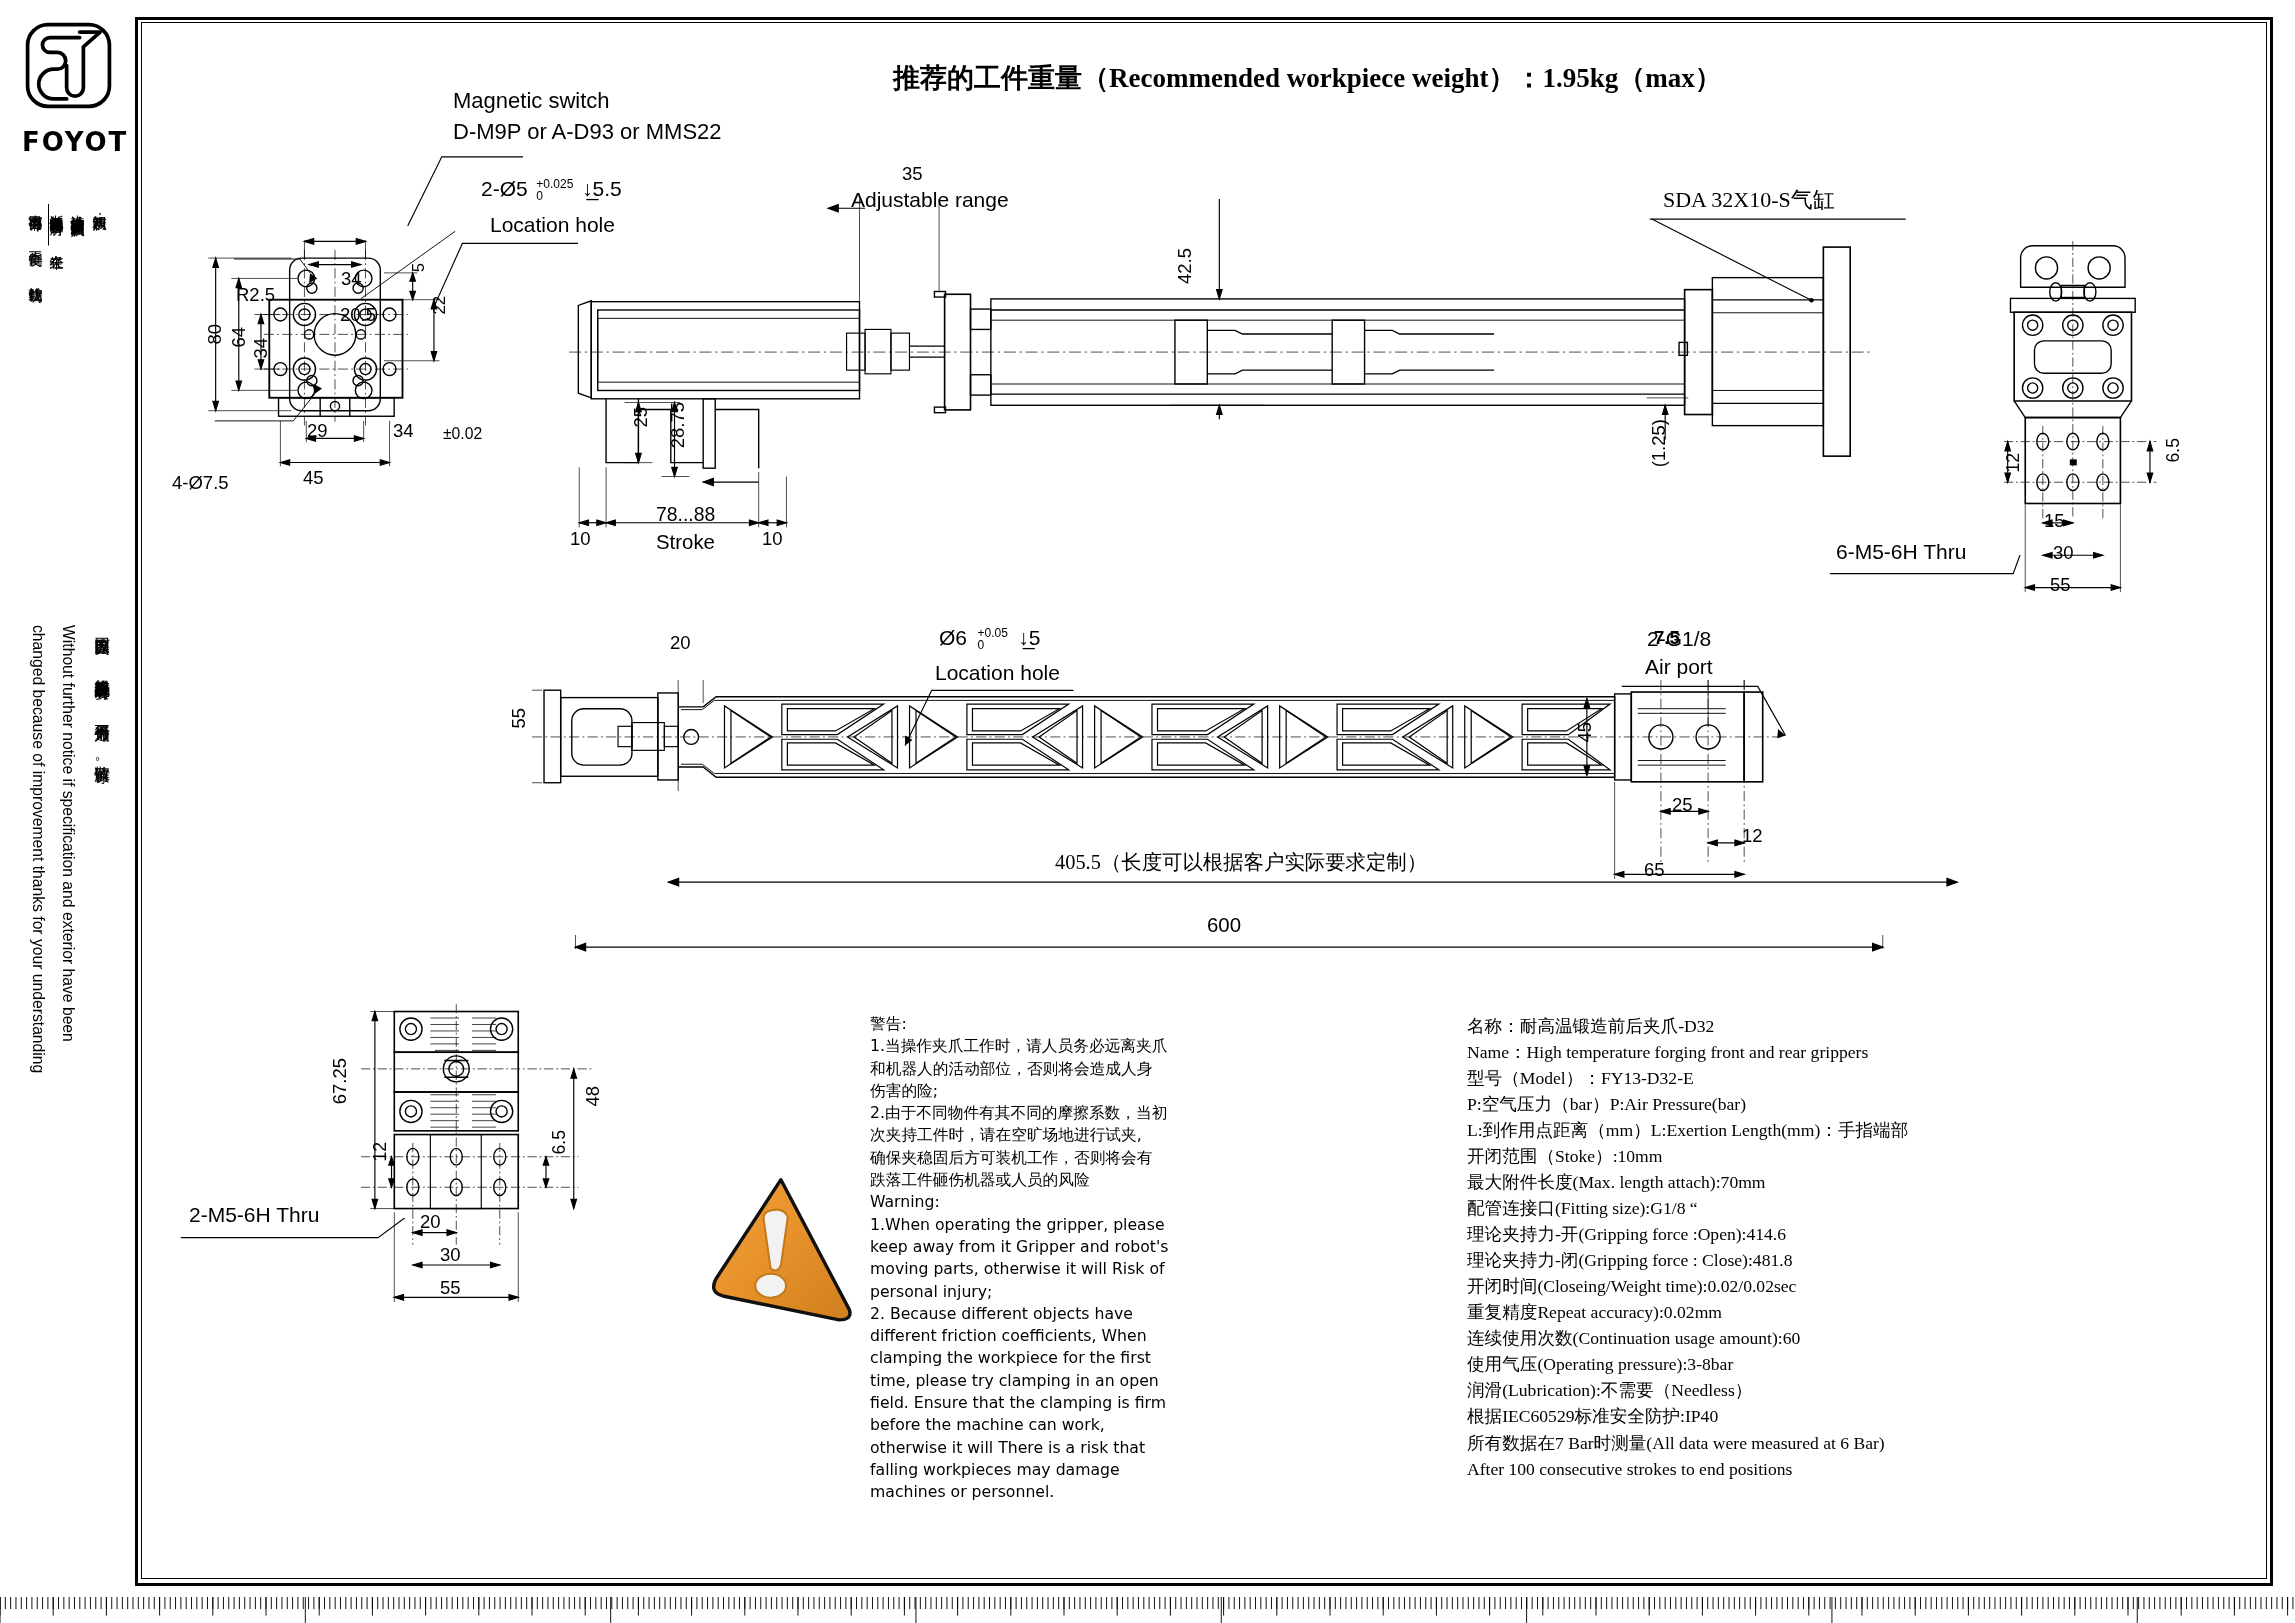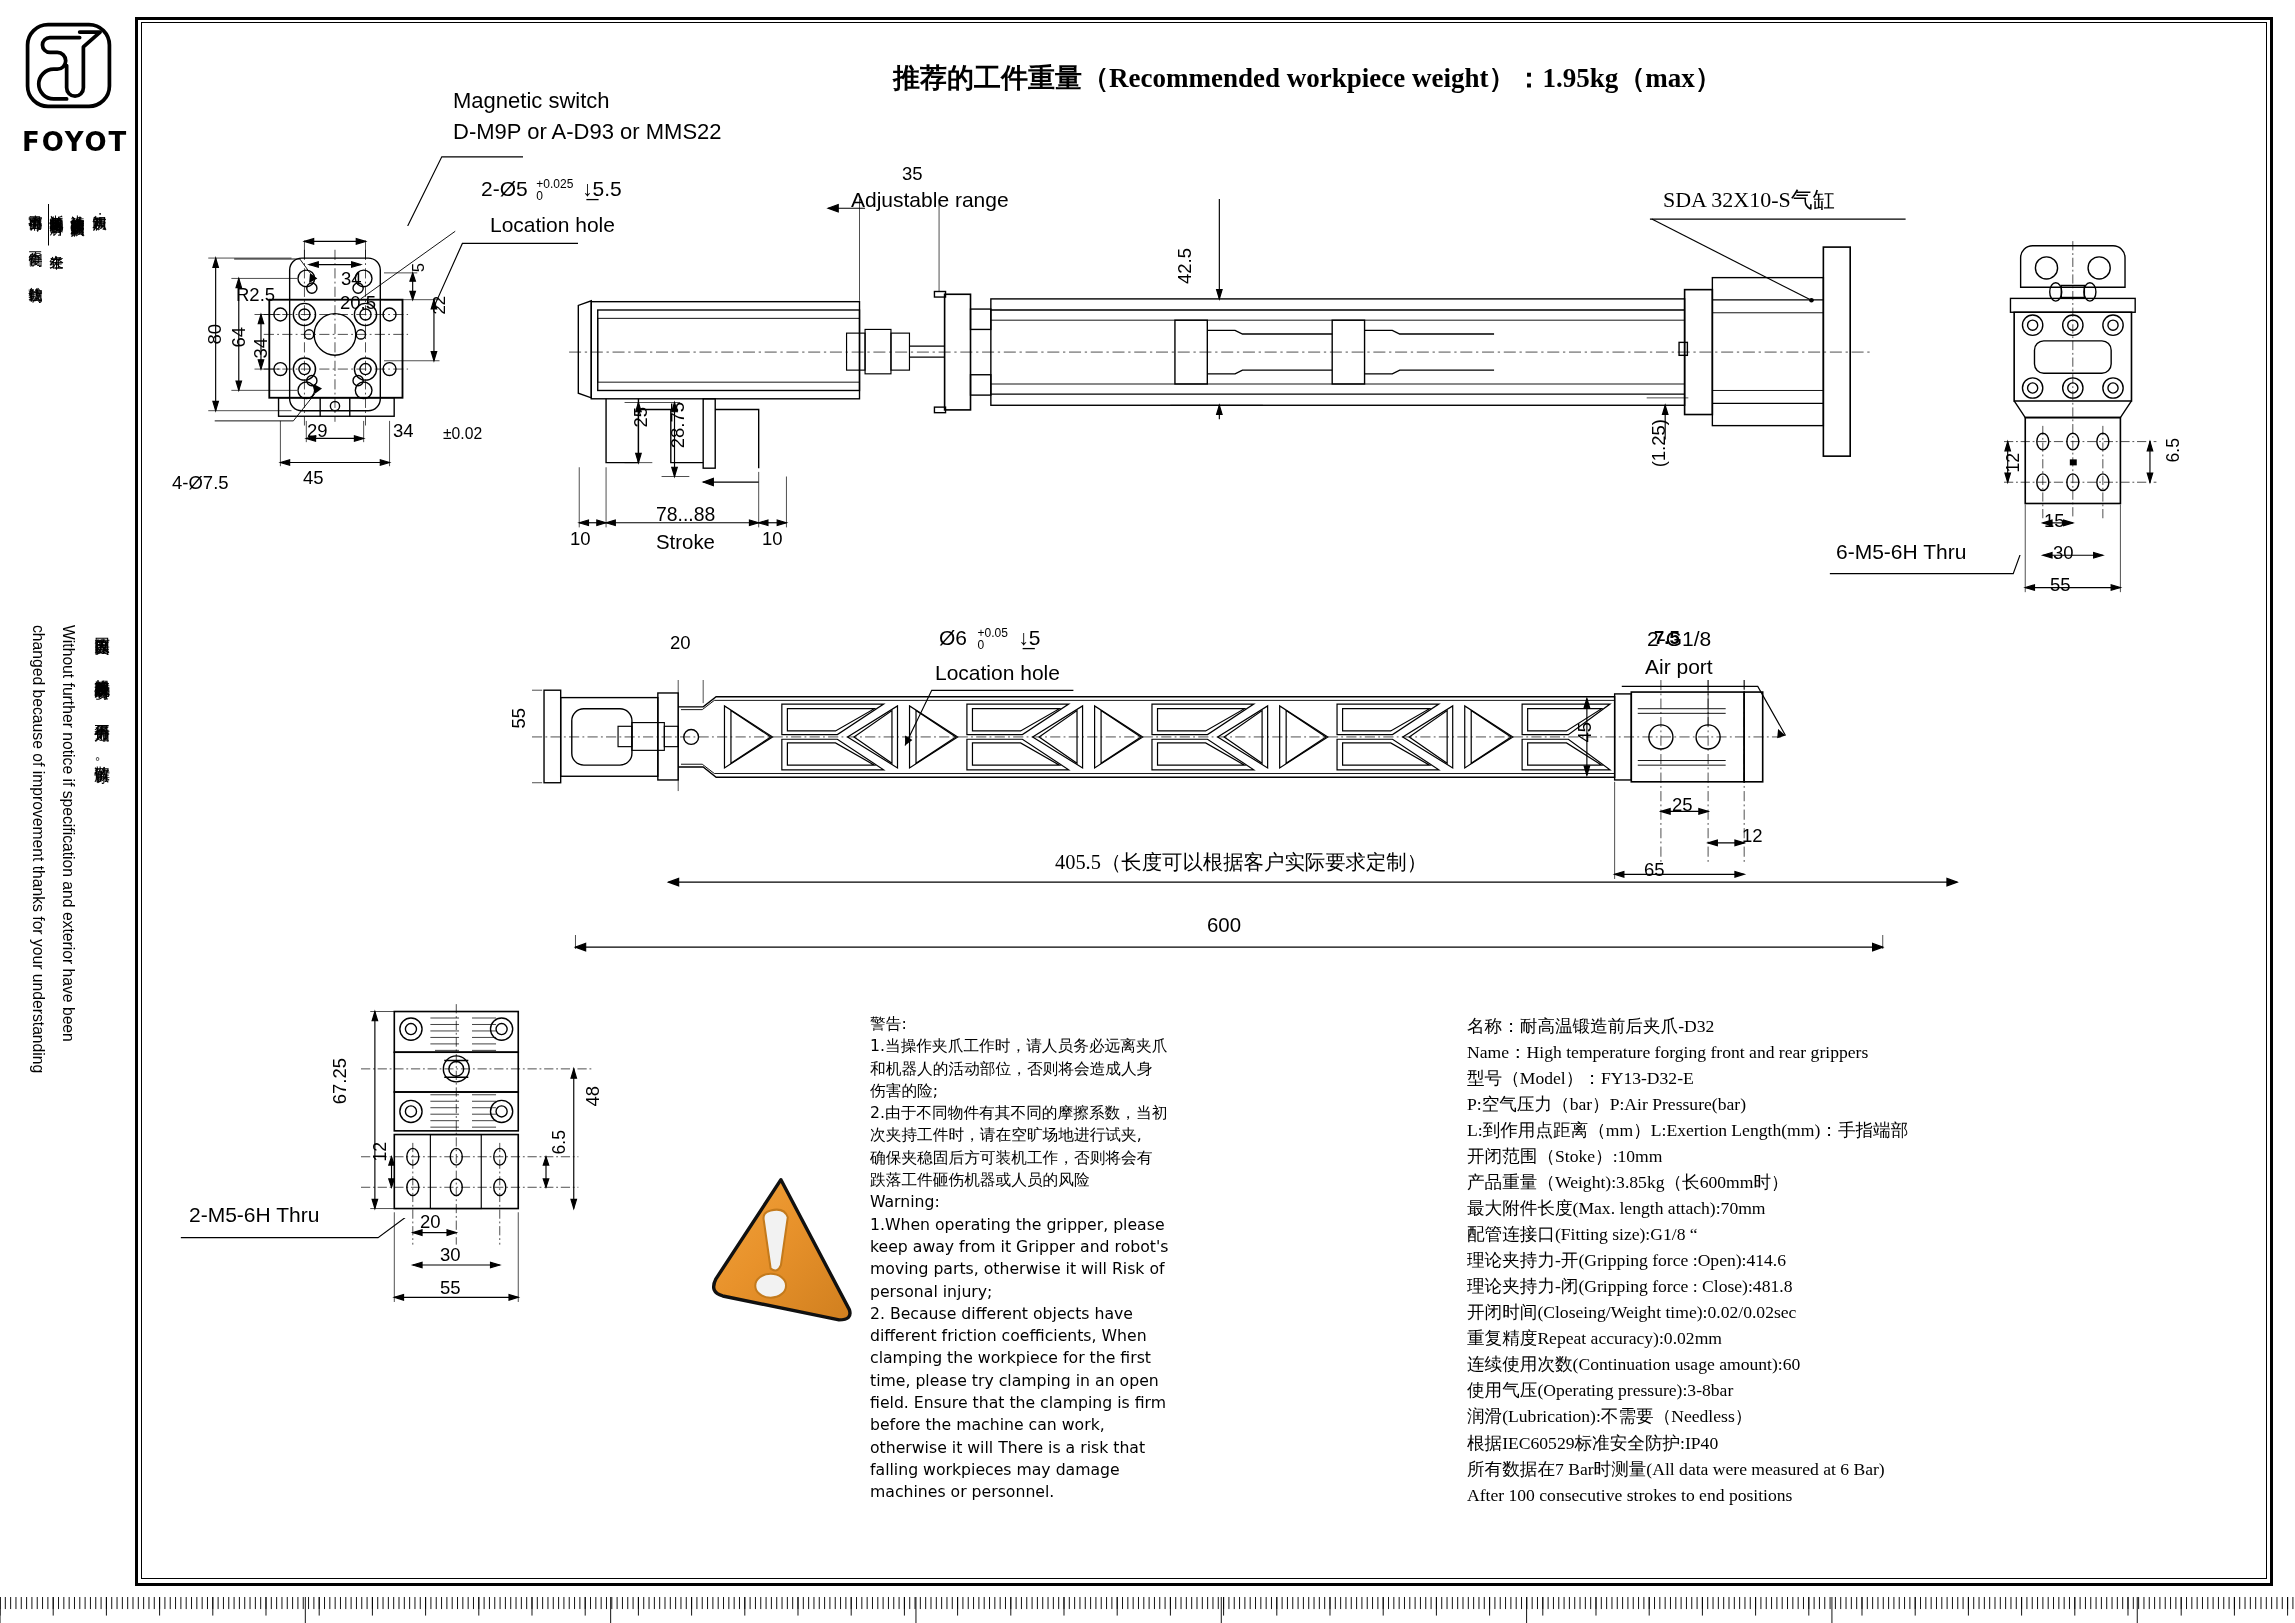--- a/index.html
+++ b/index.html
@@ -159,21 +159,21 @@
       <path d="M462 168 l-6 -18 l12 0 z"></path>
     <path d="M508 168 L508 300"></path>
     <path d="M508 168 l-6 20 l12 0 z"></path>
       <path d="M508 300 l-6 -20 l12 0 z"></path>
     <g stroke-width="1.5">
       <path d="M400 110 L472 110 M400 168 L520 168 M400 300 L520 300"></path>
     </g>
   </g>
 </svg>
 <div class="abs dim" style="left:341px;top:268px;">34</div>
-<div class="abs dim" style="left:340px;top:292px;">20.5</div>
+<div class="abs dim" style="left:340px;top:304px;">20.5</div>
 <div class="abs dim" style="left:236px;top:284px;">R2.5</div>
 <div class="abs dimv" style="left:204px;top:324px;">80</div>
 <div class="abs dimv" style="left:228px;top:327px;">64</div>
 <div class="abs dimv" style="left:250px;top:338px;">34</div>
 <div class="abs dim" style="left:307px;top:420px;">29</div>
 <div class="abs dim" style="left:303px;top:467px;">45</div>
 <div class="abs dim" style="left:393px;top:420px;">34</div>
 <div class="abs dim" style="left:443px;top:425px;font-size:15.7px;">±0.02</div>
 <div class="abs dim" style="left:172px;top:472px;">4-Ø7.5</div>
 <div class="abs dimv" style="left:409px;top:263px;font-size:16.7px;">5</div>
@@ -673,21 +673,20 @@
   <ellipse cx="46" cy="70" rx="9" ry="7" fill="#F2F2F2" stroke="#C47A1C" stroke-width="1.2"></ellipse>
 </svg>
 
 <div class="abs" id="spec-block">
   <div>名称：耐高温锻造前后夹爪-D32</div>
   <div>Name：High temperature forging front and rear grippers</div>
   <div>型号（Model）：FY13-D32-E</div>
   <div>P:空气压力（bar）P:Air Pressure(bar)</div>
   <div>L:到作用点距离（mm）L:Exertion Length(mm)：手指端部</div>
   <div>开闭范围（Stoke）:10mm</div>
-  <div>产品重量（Weight):3.85kg（长600mm时）</div>
   <div>最大附件长度(Max. length attach):70mm</div>
   <div>配管连接口(Fitting size):G1/8 “</div>
   <div>理论夹持力-开(Gripping force :Open):414.6</div>
   <div>理论夹持力-闭(Gripping force : Close):481.8</div>
   <div>开闭时间(Closeing/Weight time):0.02/0.02sec</div>
   <div>重复精度Repeat accuracy):0.02mm</div>
   <div>连续使用次数(Continuation usage amount):60</div>
   <div>使用气压(Operating pressure):3-8bar</div>
   <div>润滑(Lubrication):不需要（Needless）</div>
   <div>根据IEC60529标准安全防护:IP40</div>

